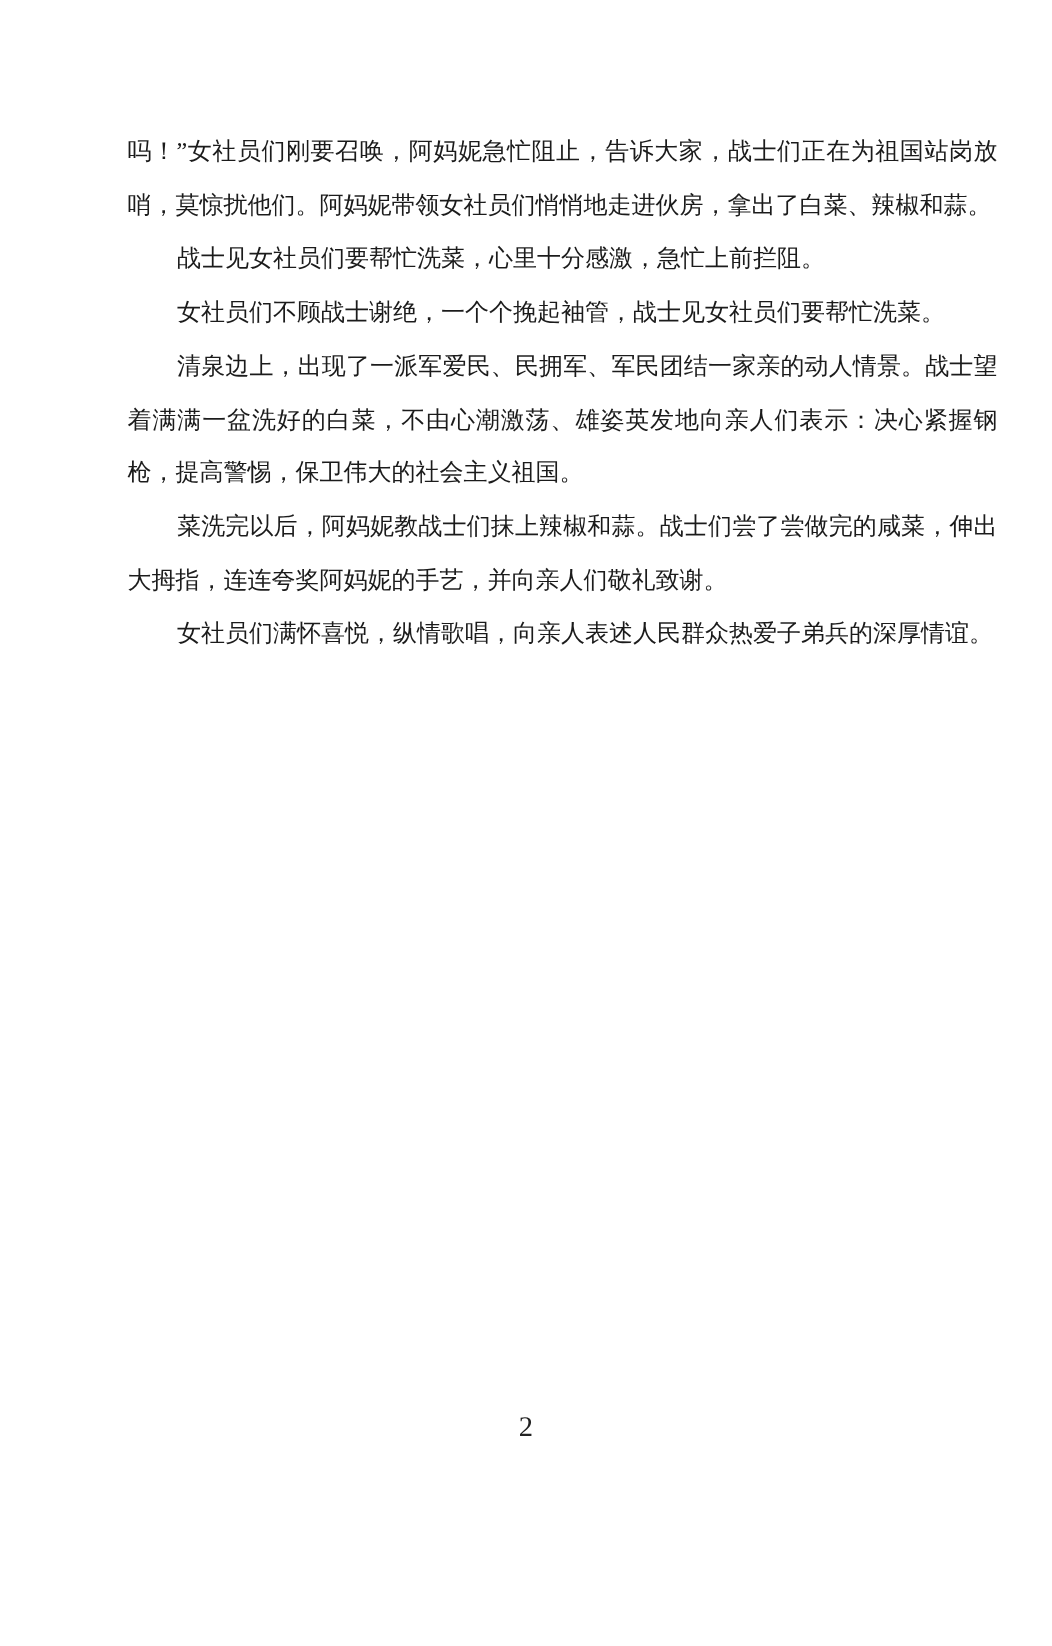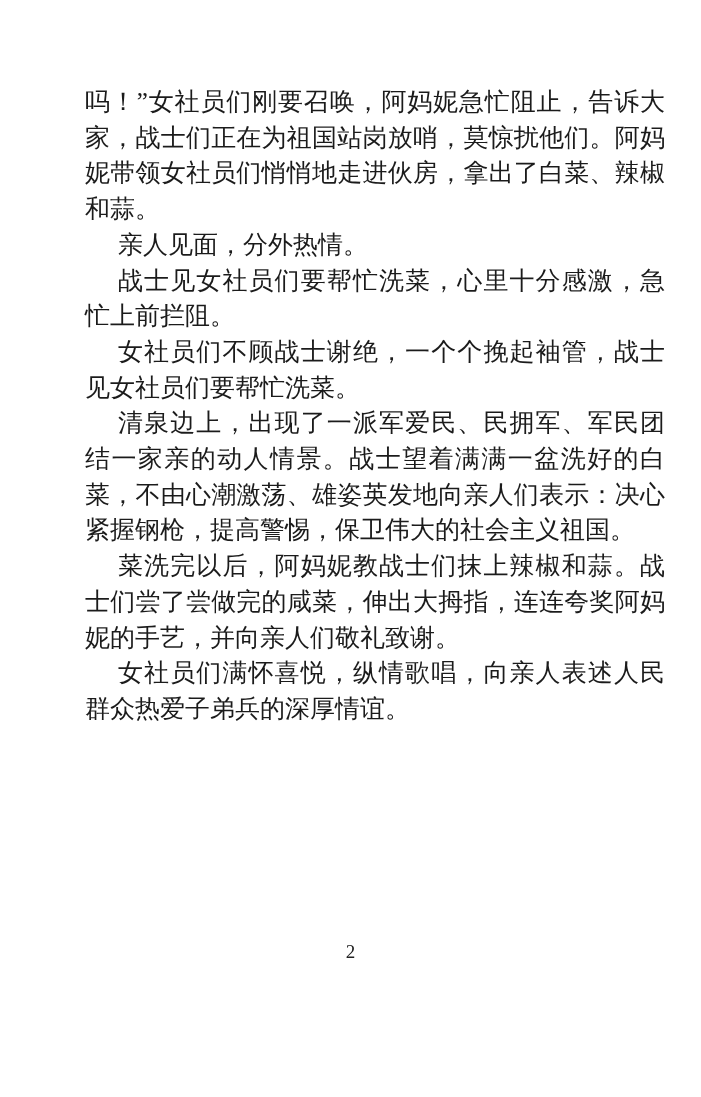--- a/index.html
+++ b/index.html
@@ -20,21 +20,21 @@
     top: 0;
     width: 701px;
     height: 1097px;
     background: #ffffff;
   }
   .text-block {
     position: absolute;
     left: 85px;
     top: 84px;
     width: 580px;
-    font-size: 25px;
+    font-size: 16px;
     line-height: 35.7px;
     color: #1b1b1b;
     text-align: justify;
     text-justify: inter-ideograph;
   }
   p.para {
     margin: 0;
     padding: 0;
     word-break: break-all;
   }
@@ -51,21 +51,20 @@
     color: #222222;
     line-height: 24px;
   }
 </style>
 </head>
 <body>
 
 <div class="page">
   <div class="text-block">
       <p class="para">吗！”女社员们刚要召唤，阿妈妮急忙阻止，告诉大家，战士们正在为祖国站岗放哨，莫惊扰他们。阿妈妮带领女社员们悄悄地走进伙房，拿出了白菜、辣椒和蒜。</p>
-      <p class="para indent">亲人见面，分外热情。</p>
       <p class="para indent">战士见女社员们要帮忙洗菜，心里十分感激，急忙上前拦阻。</p>
       <p class="para indent">女社员们不顾战士谢绝，一个个挽起袖管，战士见女社员们要帮忙洗菜。</p>
       <p class="para indent">清泉边上，出现了一派军爱民、民拥军、军民团结一家亲的动人情景。战士望着满满一盆洗好的白菜，不由心潮激荡、雄姿英发地向亲人们表示：决心紧握钢枪，提高警惕，保卫伟大的社会主义祖国。</p>
       <p class="para indent">菜洗完以后，阿妈妮教战士们抹上辣椒和蒜。战士们尝了尝做完的咸菜，伸出大拇指，连连夸奖阿妈妮的手艺，并向亲人们敬礼致谢。</p>
       <p class="para indent">女社员们满怀喜悦，纵情歌唱，向亲人表述人民群众热爱子弟兵的深厚情谊。</p>
     </div>
   <div class="page-number">2</div>
 </div>
 
 </body></html>

